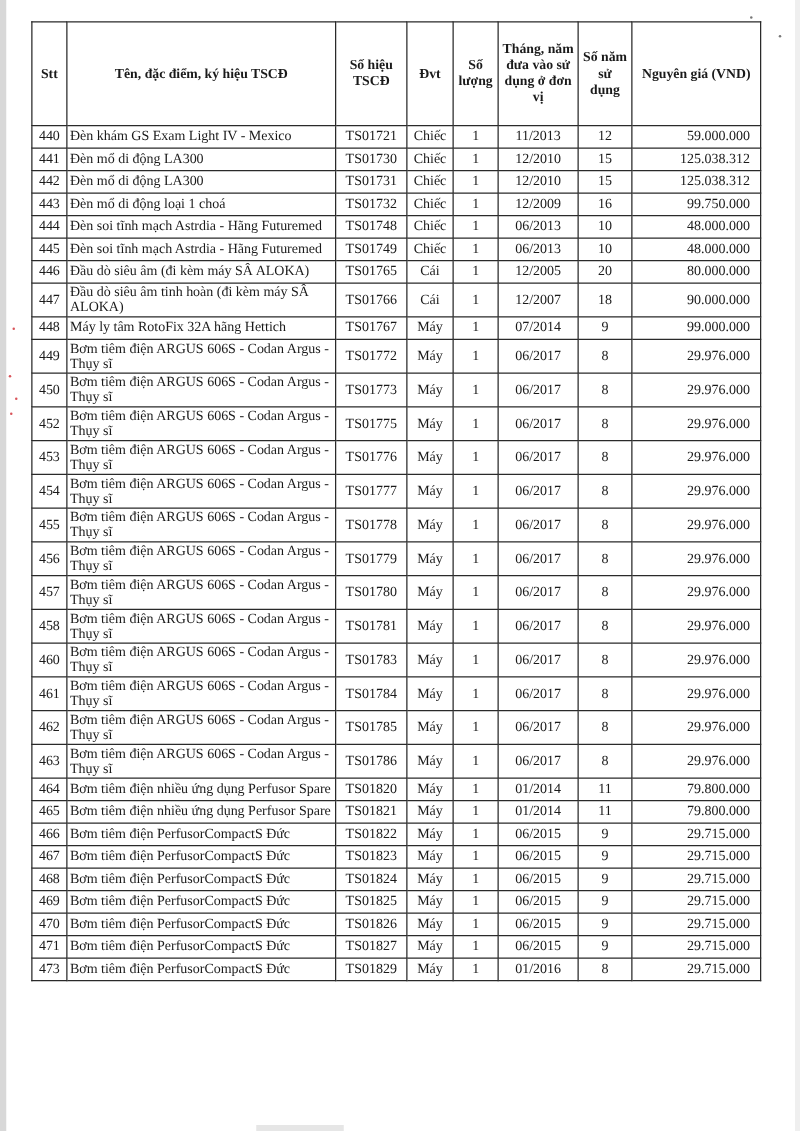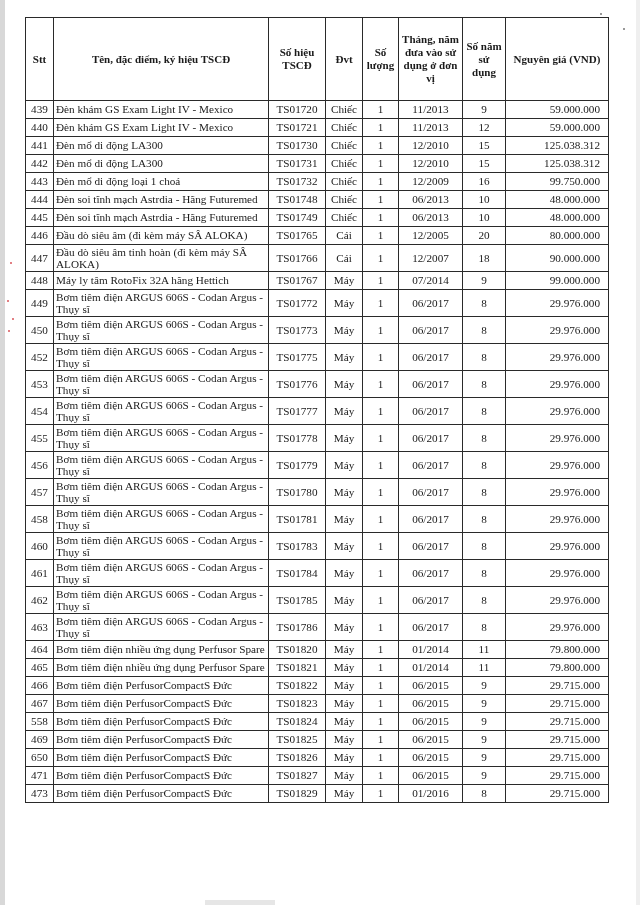--- a/index.html
+++ b/index.html
@@ -58,30 +58,20 @@
       <th>Số hiệu TSCĐ</th>
       <th>Đvt</th>
       <th>Số lượng</th>
       <th>Tháng, năm đưa vào sử dụng ở đơn vị</th>
       <th>Số năm sử dụng</th>
       <th>Nguyên giá (VND)</th>
     </tr>
   </thead>
   <tbody id="tbody">
       <tr class="s">
-        <td class="c">439</td>
-        <td class="l">Đèn khám GS Exam Light IV - Mexico</td>
-        <td class="c">TS01720</td>
-        <td class="c">Chiếc</td>
-        <td class="c">1</td>
-        <td class="c">11/2013</td>
-        <td class="c">9</td>
-        <td class="r">59.000.000</td>
-      </tr>
-      <tr class="s">
         <td class="c">440</td>
         <td class="l">Đèn khám GS Exam Light IV - Mexico</td>
         <td class="c">TS01721</td>
         <td class="c">Chiếc</td>
         <td class="c">1</td>
         <td class="c">11/2013</td>
         <td class="c">12</td>
         <td class="r">59.000.000</td>
       </tr>
       <tr class="s">
@@ -328,41 +318,41 @@
         <td class="c">467</td>
         <td class="l">Bơm tiêm điện PerfusorCompactS Đức</td>
         <td class="c">TS01823</td>
         <td class="c">Máy</td>
         <td class="c">1</td>
         <td class="c">06/2015</td>
         <td class="c">9</td>
         <td class="r">29.715.000</td>
       </tr>
       <tr class="s">
-        <td class="c">558</td>
+        <td class="c">468</td>
         <td class="l">Bơm tiêm điện PerfusorCompactS Đức</td>
         <td class="c">TS01824</td>
         <td class="c">Máy</td>
         <td class="c">1</td>
         <td class="c">06/2015</td>
         <td class="c">9</td>
         <td class="r">29.715.000</td>
       </tr>
       <tr class="s">
         <td class="c">469</td>
         <td class="l">Bơm tiêm điện PerfusorCompactS Đức</td>
         <td class="c">TS01825</td>
         <td class="c">Máy</td>
         <td class="c">1</td>
         <td class="c">06/2015</td>
         <td class="c">9</td>
         <td class="r">29.715.000</td>
       </tr>
       <tr class="s">
-        <td class="c">650</td>
+        <td class="c">470</td>
         <td class="l">Bơm tiêm điện PerfusorCompactS Đức</td>
         <td class="c">TS01826</td>
         <td class="c">Máy</td>
         <td class="c">1</td>
         <td class="c">06/2015</td>
         <td class="c">9</td>
         <td class="r">29.715.000</td>
       </tr>
       <tr class="s">
         <td class="c">471</td>

